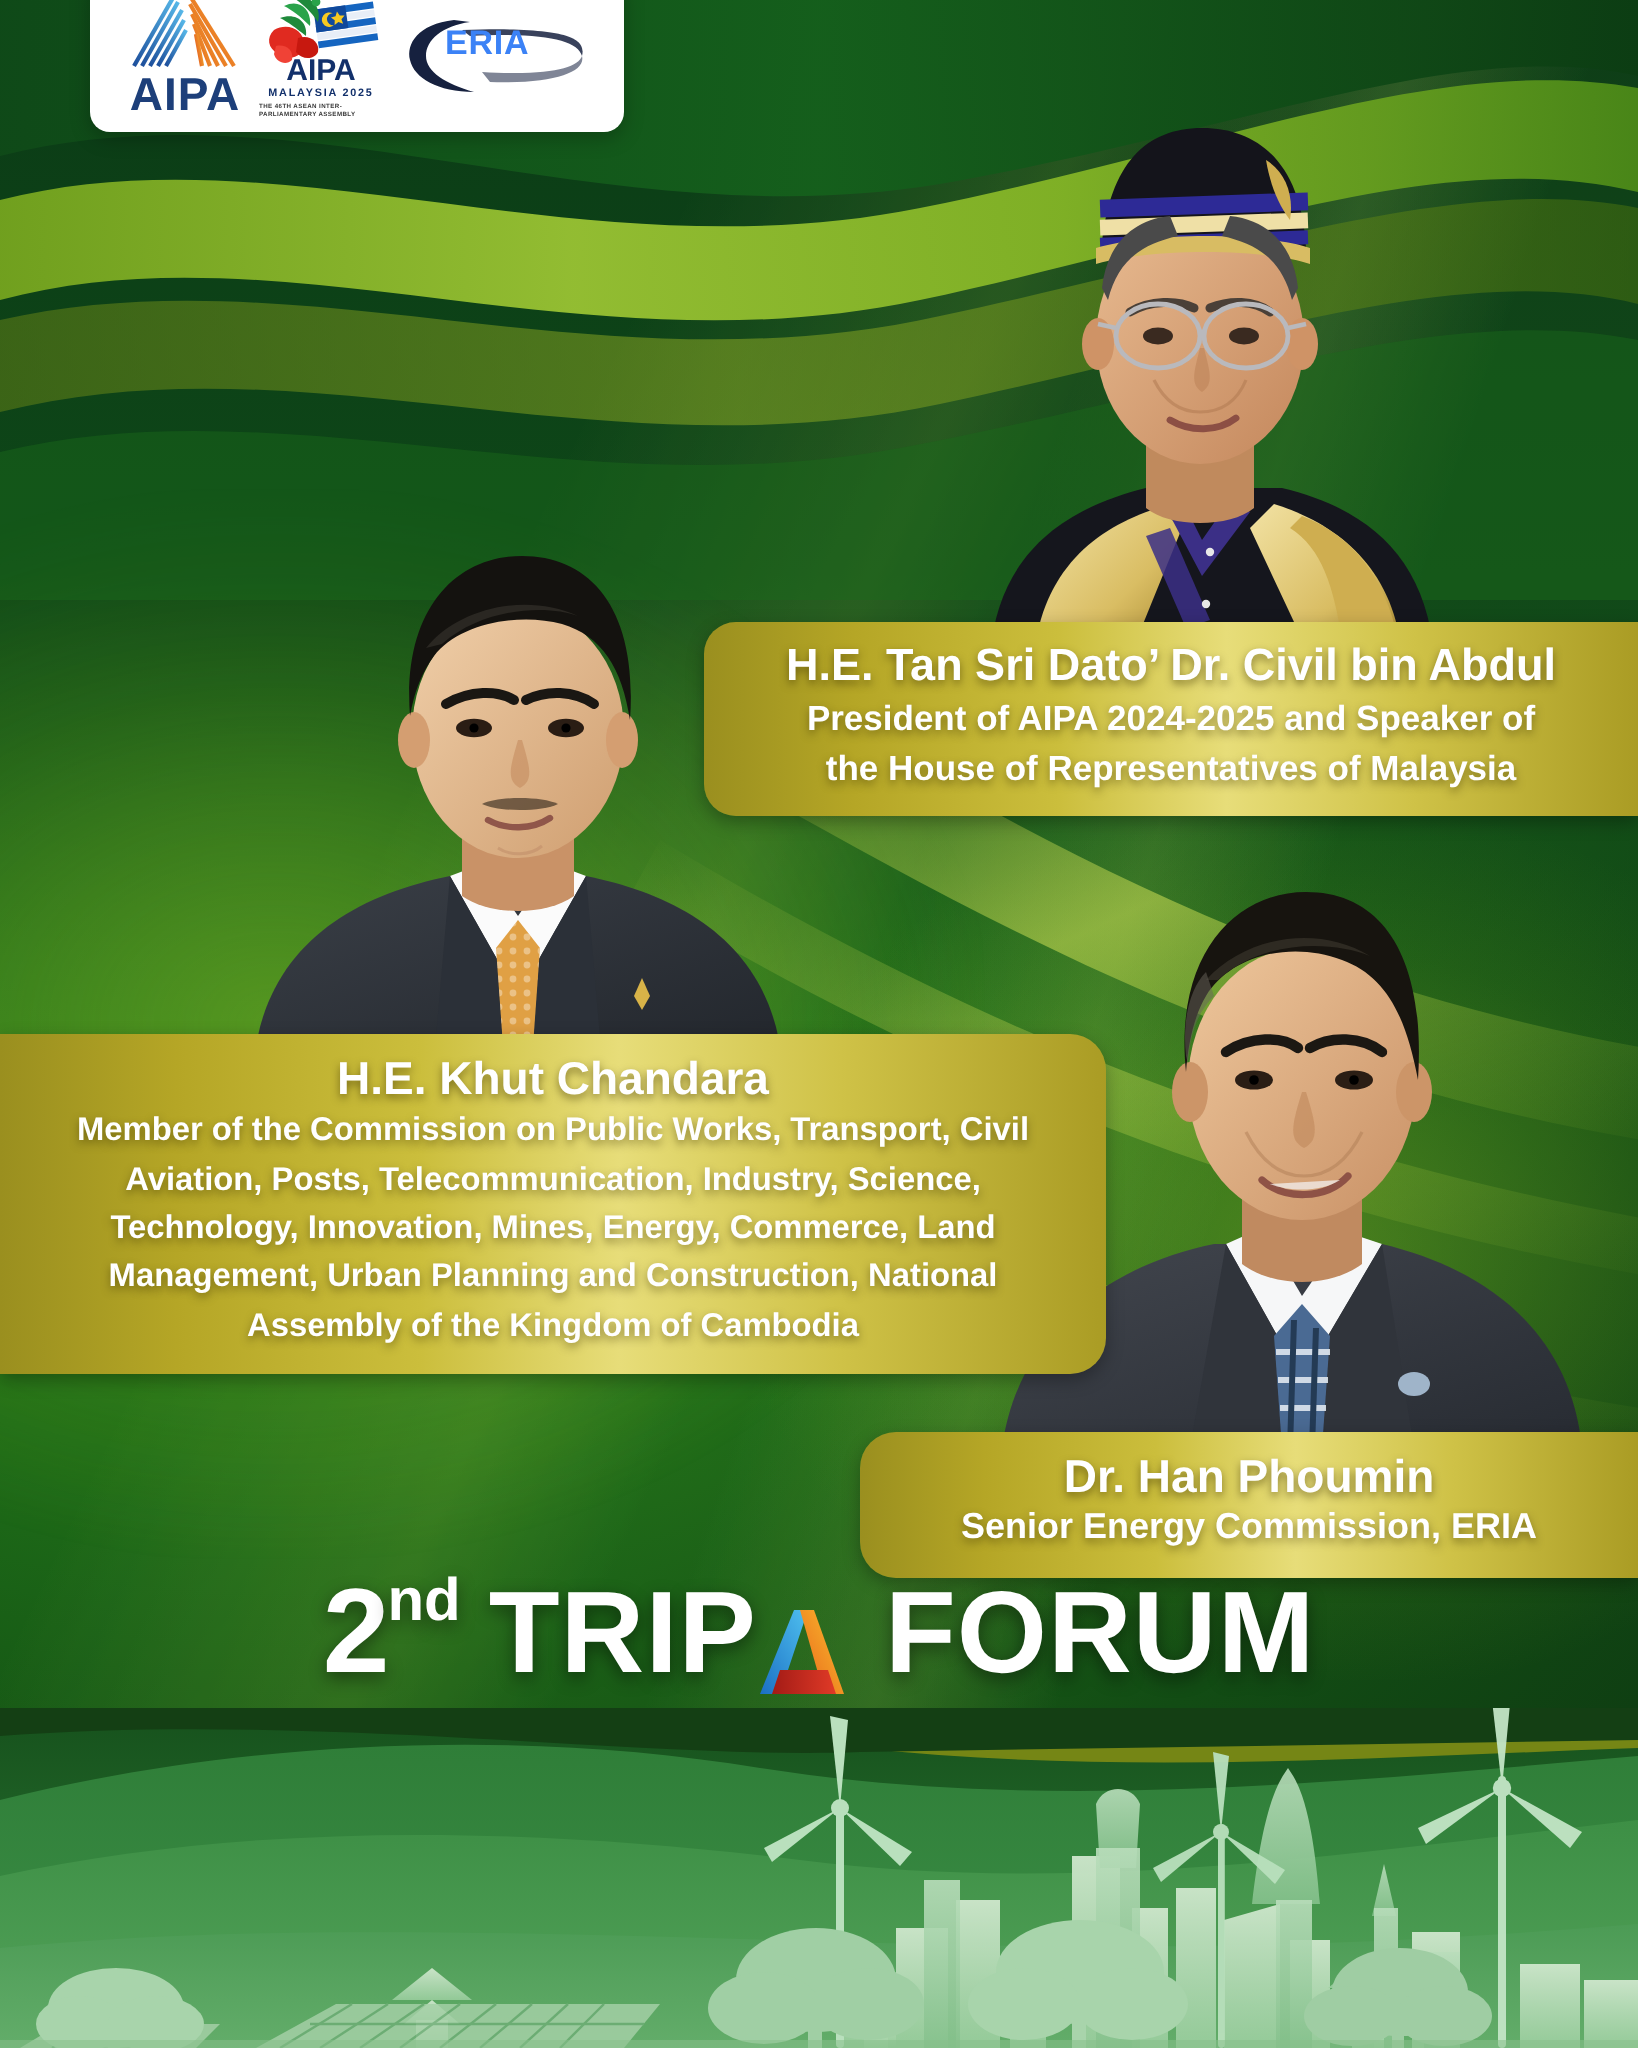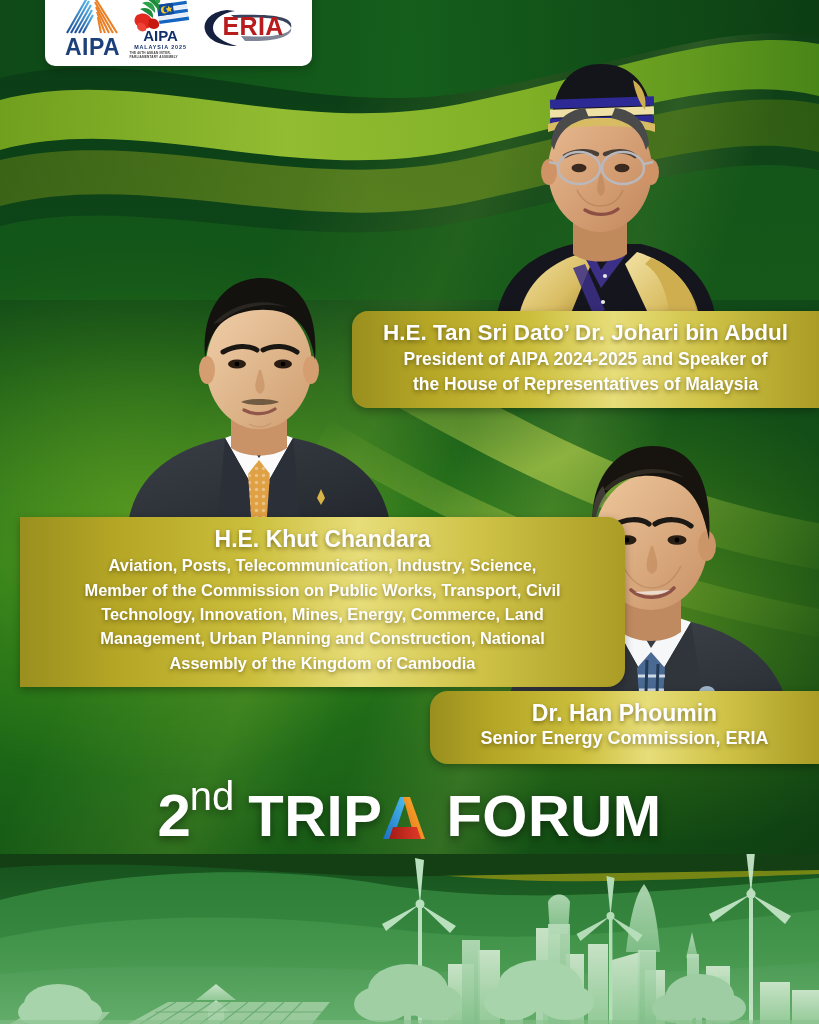--- a/index.html
+++ b/index.html
@@ -65,21 +65,21 @@
     font-weight:700; font-size:23px; letter-spacing:.5px; color:#1d3f7a;
     line-height:1; margin-top:1px;
   }
   
   .my-logo{ display:flex; flex-direction:column; align-items:center; width:62px;}
   .my-word{ font-weight:700; font-size:15px; color:#12306b; line-height:1; margin-top:-9px;}
   .my-sub{ font-weight:700; font-size:5.4px; color:#12306b; letter-spacing:.9px; line-height:1.3; margin-top:1px;}
   .my-sub2{ font-weight:700; font-size:3.1px; color:#3a3a3a; letter-spacing:.2px; line-height:1.3;}
   
   .eria-word{
-    font-weight:700; font-size:25px; color:#b91c1c; letter-spacing:.4px;
+    font-weight:700; font-size:17px; color:#3b82f6; letter-spacing:.4px;
   }
 
   
   .portrait{ position:absolute; }
   .portrait svg{ display:block; }
 
   
   .banner{
     position:absolute;
     background:linear-gradient(90deg,#9a8f1f 0%, #b5a626 16%, #cbbe3c 38%, #e7dd79 56%, #cfc247 76%, #aa9c24 100%);
@@ -102,47 +102,46 @@
 
   #banner-johari{
     left:352px; top:311px; width:467px;
     border-radius:16px 0 0 16px;
     padding:9px 14px 13px;
   }
   #banner-johari .nm{ font-size:22.5px; }
   #banner-johari .rl{ font-size:17.5px; margin-top:2px; }
 
   #banner-chandara{
-    left:0; top:517px; width:605px;
+    left:0; top:517px; width:553px;
     border-radius:0 18px 18px 0;
     padding:9px 18px 13px;
-    margin-left:20px;
   }
   #banner-chandara .nm{ font-size:23px; }
   #banner-chandara .rl{ font-size:16.4px; margin-top:3px; }
 
   #banner-phoumin{
-    left:430px; top:691px; width:389px;
+    left:430px; top:716px; width:389px;
     border-radius:18px 0 0 18px;
     padding:9px 16px 13px;
   }
   #banner-phoumin .nm{ font-size:23px; }
   #banner-phoumin .rl{ font-size:18px; margin-top:1px; }
 
   
   #title-row{
     position:absolute; left:0; top:786px; width:819px;
     display:flex; align-items:baseline; justify-content:center;
     color:#ffffff;
     text-shadow:0 3px 9px rgba(0,0,0,.45);
     white-space:nowrap;
   }
   #title-row .num{ font-size:60px; font-weight:700; letter-spacing:-1px; line-height:1; }
-  #title-row .ord{ font-size:40px; font-weight:400; vertical-align:super; position:relative; top:-26px; letter-spacing:0; }
-  #title-row .word{ font-size:58px; font-weight:700; letter-spacing:.5px; line-height:1; margin-left:14px; display:flex; align-items:center;}
+  #title-row .ord{ font-size:30px; font-weight:700; vertical-align:super; position:relative; top:-26px; letter-spacing:0; }
+  #title-row .word{ font-size:58px; font-weight:700; letter-spacing:.5px; line-height:1; margin-left:14px; display:flex; align-items:flex-end;}
   .tri-a{ display:inline-block; position:relative; width:42px; height:44px; margin:0 1px; top:1px;}
   .tri-a svg{ position:absolute; left:0; bottom:0; }
 
   
   #scenery{ position:absolute; left:0; bottom:0; width:819px; height:170px; }
   #scenery svg{ display:block; width:100%; height:100%; }
 </style>
 </head>
 <body>
 
@@ -440,29 +439,29 @@
       <svg width="92" height="42" viewBox="0 0 92 42" style="position:absolute;left:0;top:0;">
         <path d="M26,4 C8,6 2,16 4,24 C6,33 18,40 36,40 C22,36 12,30 12,22 C12,14 20,7 34,5 Z" fill="#16213f"></path>
         <path d="M30,9 C86,7 92,14 90,22 C88,14 70,10 34,12 Z" fill="#16213f" opacity=".85"></path>
         <path d="M40,30 C74,32 88,28 90,22 C92,30 76,36 44,35 Z" fill="#16213f" opacity=".55"></path>
       </svg>
       <span class="eria-word" style="position:absolute;left:22px;top:6px;">ERIA</span>
     </div>
   </div>
 
   <div class="banner" id="banner-johari">
-    <div class="nm">H.E. Tan Sri Dato’ Dr. Johari bin Abdul</div>
+    <div class="nm">H.E. Tan Sri Dato’ Dr. Civil bin Abdul</div>
     <div class="rl">President of AIPA 2024-2025 and Speaker of</div>
     <div class="rl">the House of Representatives of Malaysia</div>
   </div>
 
   <div class="banner" id="banner-chandara">
     <div class="nm">H.E. Khut Chandara</div>
+    <div class="rl">Member of the Commission on Public Works, Transport, Civil</div>
     <div class="rl">Aviation, Posts, Telecommunication, Industry, Science,</div>
-    <div class="rl">Member of the Commission on Public Works, Transport, Civil</div>
     <div class="rl">Technology, Innovation, Mines, Energy, Commerce, Land</div>
     <div class="rl">Management, Urban Planning and Construction, National</div>
     <div class="rl">Assembly of the Kingdom of Cambodia</div>
   </div>
 
   <div class="banner" id="banner-phoumin">
     <div class="nm">Dr. Han Phoumin</div>
     <div class="rl">Senior Energy Commission, ERIA</div>
   </div>
 

